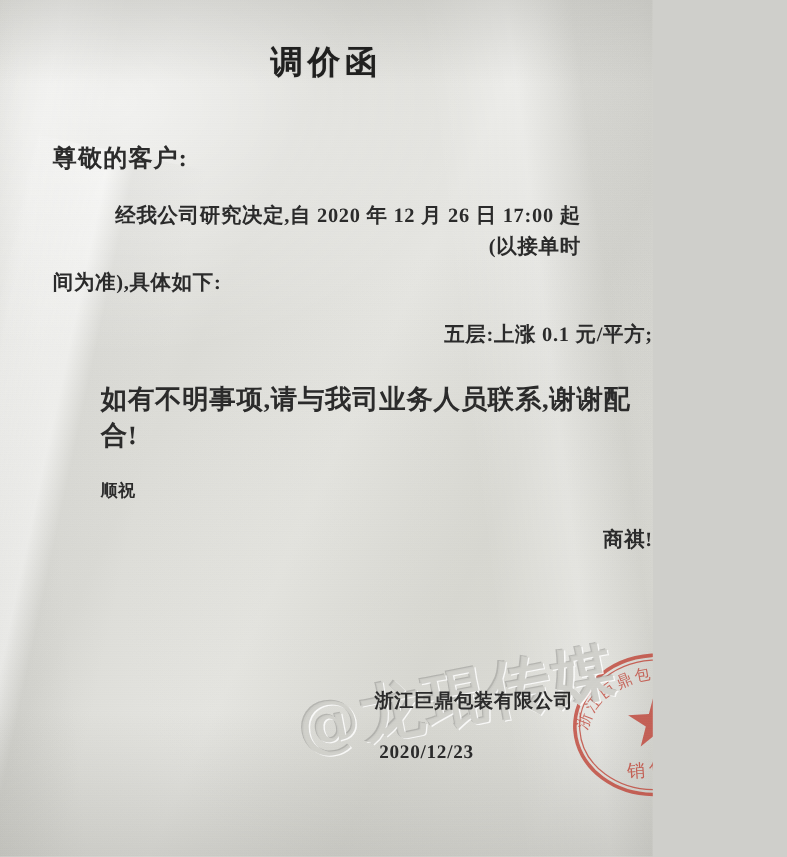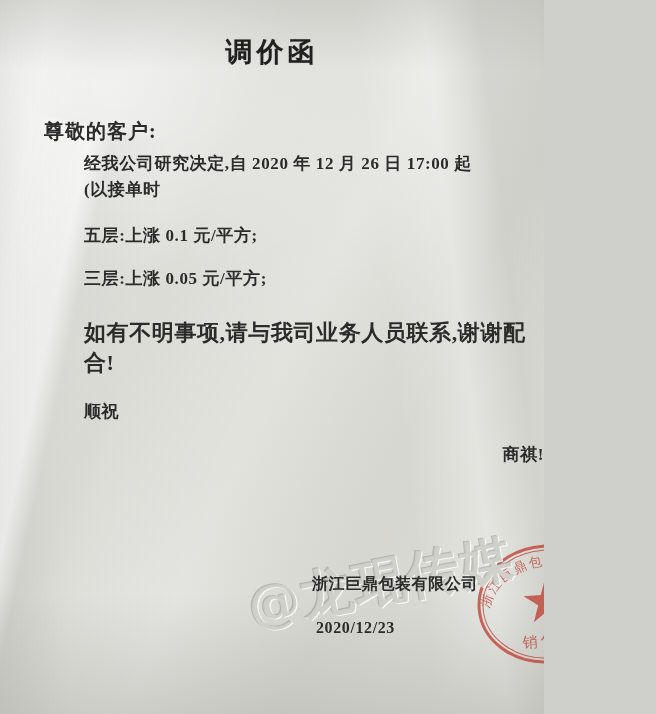--- a/index.html
+++ b/index.html
@@ -90,47 +90,49 @@
   }
 
   .para {
     margin: 26px 60px 0 84px;
     font-size: 17px;
     line-height: 1.55;
     font-weight: 700;
     letter-spacing: 0.6px;
   }
   .para.tight {
-    margin-top: 6px;
+    margin-top: 22px;
+    text-align: right;
   }
   .para-cont {
     margin: 4px 60px 0 44px;
     font-size: 17px;
     font-weight: 700;
     letter-spacing: 0.6px;
   }
 
   .item {
     margin: 20px 0 0 84px;
     font-size: 17px;
     font-weight: 700;
     letter-spacing: 0.6px;
+    text-align: right;
   }
   .item .floor { }
   .item .val { }
 
   .closing-1 {
     margin: 28px 0 0 84px;
     font-size: 22px;
     font-weight: 700;
     letter-spacing: 0.6px;
   }
   .closing-2 {
     margin: 22px 0 0 84px;
-    font-size: 17px;
+    font-size: 14px;
     font-weight: 700;
     letter-spacing: 0.6px;
   }
   .closing-3 {
     margin: 20px 0 0 122px;
     font-size: 17px;
     font-weight: 700;
     letter-spacing: 0.6px;
     text-align: right;
   }
@@ -201,26 +203,24 @@
   <div class="bottom-shade"></div>
 
   <div class="doc">
 
     <div class="doc-title">调价函</div>
 
     <div class="salutation">尊敬的客户:</div>
 
 
     <div class="para tight">经我公司研究决定,自 2020 年 12 月 26 日 17:00 起(以接单时</div>
+    <div class="para-cont">间为准),具体如下:</div>
 
     <div class="item">
       <span class="floor">五层:</span><span class="val">上涨 0.1 元/平方;</span>
-    </div>
-    <div class="item">
-      <span class="floor">三层:</span><span class="val">上涨 0.05 元/平方;</span>
     </div>
 
     <div class="closing-1">如有不明事项,请与我司业务人员联系,谢谢配合!</div>
     <div class="closing-2">顺祝</div>
     <div class="closing-3">商祺!</div>
 
     <div class="signature">
       <div class="sig-name">浙江巨鼎包装有限公司</div>
       <div class="sig-date">2020/12/23</div>
     </div>

